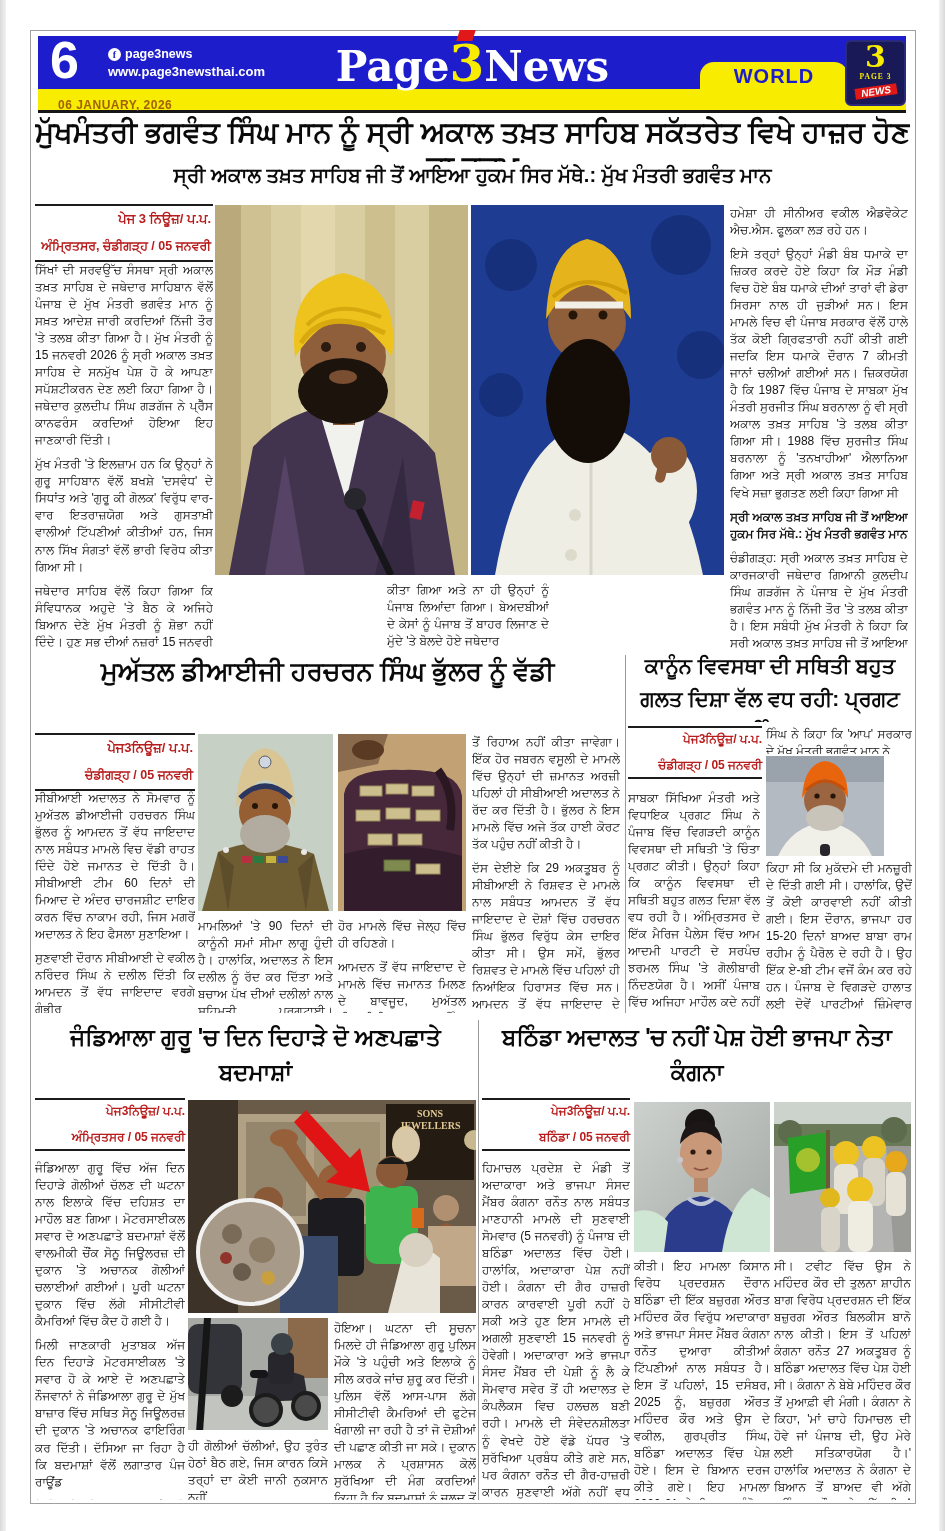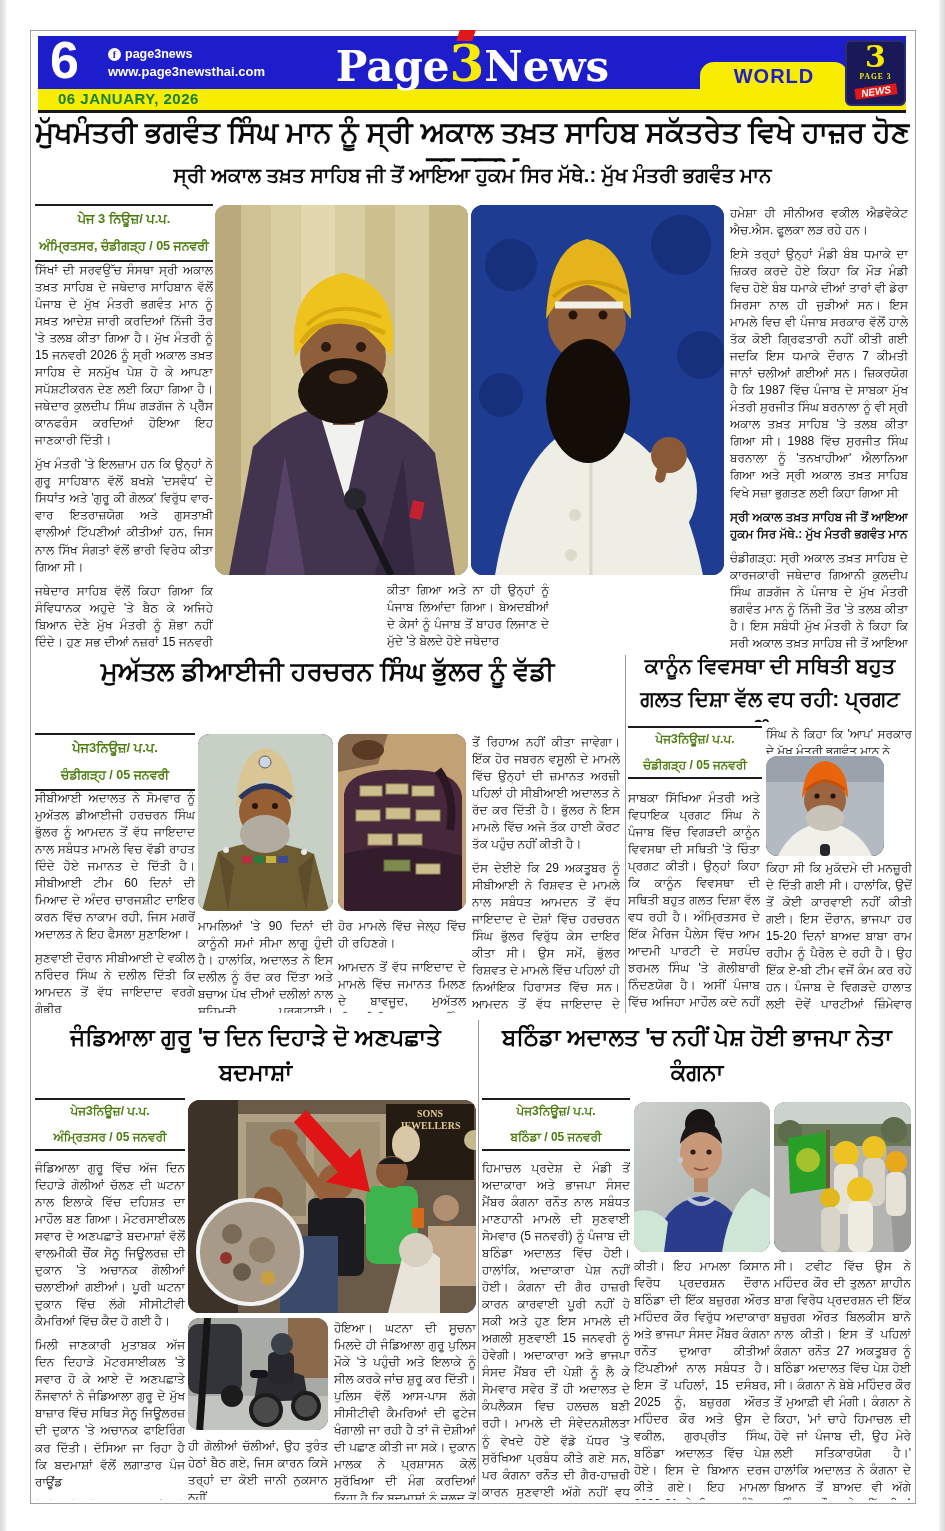--- a/index.html
+++ b/index.html
@@ -4,44 +4,44 @@
 <style>
   * { margin:0; padding:0; box-sizing:border-box; }
   html,body { width:945px; height:1531px; background:#ffffff; font-family:"Liberation Sans","DejaVu Sans",sans-serif; }
   .page { position:relative; width:945px; height:1531px; background:#fff; overflow:hidden; }
   .frame { position:absolute; left:30px; top:30px; width:886px; height:1474px; border:1px solid #9f9f9f; }
   .edge { position:absolute; top:0; width:6px; height:1531px; background:linear-gradient(90deg,#d9d9d9,#f2f2f2); }
   .abs { position:absolute; }
   .bt { font-size:12px; line-height:1.42; text-align:justify; color:#151515; overflow:hidden; }
   .bt p { margin:0 0 7px 0; }
   .bt .b { font-weight:bold; }
-  .bl { border-top:2px solid #1c1c1c; border-bottom:2px solid #1c1c1c; padding:5px 2px 6px 2px; text-align:center; color:#4d7c0f; }
+  .bl { border-top:2px solid #1c1c1c; border-bottom:2px solid #1c1c1c; padding:5px 2px 6px 2px; text-align:right; color:#b91c1c; }
   .bl .l1 { font-weight:bold; font-size:13px; }
   .bl .l2 { font-weight:bold; font-size:12.5px; margin-top:12px; }
   .hd { font-weight:800; color:#0a0a0a; text-align:center; letter-spacing:0; }
   .vr { position:absolute; width:1px; background:#9a9a9a; }
-  .photo { position:absolute; overflow:hidden; background:#000000;border-radius:12px; }
+  .photo { position:absolute; overflow:hidden; background:#000000; }
   .photo svg { display:block; }
   
   .hblue { position:absolute; left:38px; top:36px; width:868px; height:53px; background:#1d1dcb; }
   .ystrip { position:absolute; left:38px; top:89px; width:868px; height:21px; background:#f8ec00; }
   .hrule { position:absolute; left:38px; top:110px; width:868px; height:3px; background:#16161a; }
   .pgnum { position:absolute; left:50px; top:30px; font-size:52px; font-weight:800; color:#fff; font-family:"Liberation Sans",sans-serif; }
   .fbrow { position:absolute; left:108px; top:47px; color:#fff; font-size:12.5px; font-weight:bold; }
   .fbrow .fb { display:inline-block; width:13px; height:13px; background:#fff; color:#1d1dcb; border-radius:50%; text-align:center; font-size:10px; line-height:13px; font-family:"Liberation Serif",serif; font-weight:bold; margin-right:4px; }
   .site { position:absolute; left:108px; top:64px; color:#fff; font-size:13px; font-weight:bold; }
   .mast { position:absolute; left:0; top:34px; width:945px; text-align:center; color:#fff; font-family:"DejaVu Serif","Liberation Serif",serif; font-weight:bold; font-size:42px; }
   .mast .m3 { color:#f8ec00; font-size:50px; position:relative; }
   .mast .flag { position:absolute; left:8px; top:-4px; width:16px; height:11px; background:#e01818; transform:skewX(-18deg); }
   .wtab { position:absolute; left:700px; top:62px; width:148px; height:27px; background:#f8ec00; border-radius:14px 14px 0 0; text-align:center; font-weight:800; font-size:20px; color:#1d1dcb; line-height:29px; letter-spacing:1px; }
   .clogo { position:absolute; left:845px; top:40px; width:61px; height:66px; background:#191957; border:2px solid #2a2a7a; border-radius:6px; text-align:center; }
   .clogo .c3 { color:#f8ec00; font-size:30px; font-weight:800; line-height:30px; font-family:"DejaVu Serif",serif; }
   .clogo .cp { color:#f8ec00; font-size:7.5px; font-weight:bold; letter-spacing:1px;font-family:Liberation Serif, serif; }
   .clogo .cn { display:inline-block; margin-top:2px; background:#e01818; color:#fff; font-size:10px; font-style:italic; font-weight:bold; padding:0 6px; transform:rotate(-8deg); }
-  .dtxt { position:absolute; left:58px; top:90px; font-size:15px; font-weight:800; color:#15803d; letter-spacing:0.5px; }
+  .dtxt { position:absolute; left:58px; top:98px; font-size:12px; font-weight:800; color:#a16207; letter-spacing:0.5px; }
   .sign { position:absolute; color:#e2c894; font-family:"Liberation Serif",serif; text-align:center; font-weight:bold; }
 </style>
 </head>
 <body>
 
 <div class="page">
   <div class="edge" style="left:0;"></div>
   <div class="edge" style="left:939px; transform:scaleX(-1);"></div>
   <div class="frame"></div>
 

